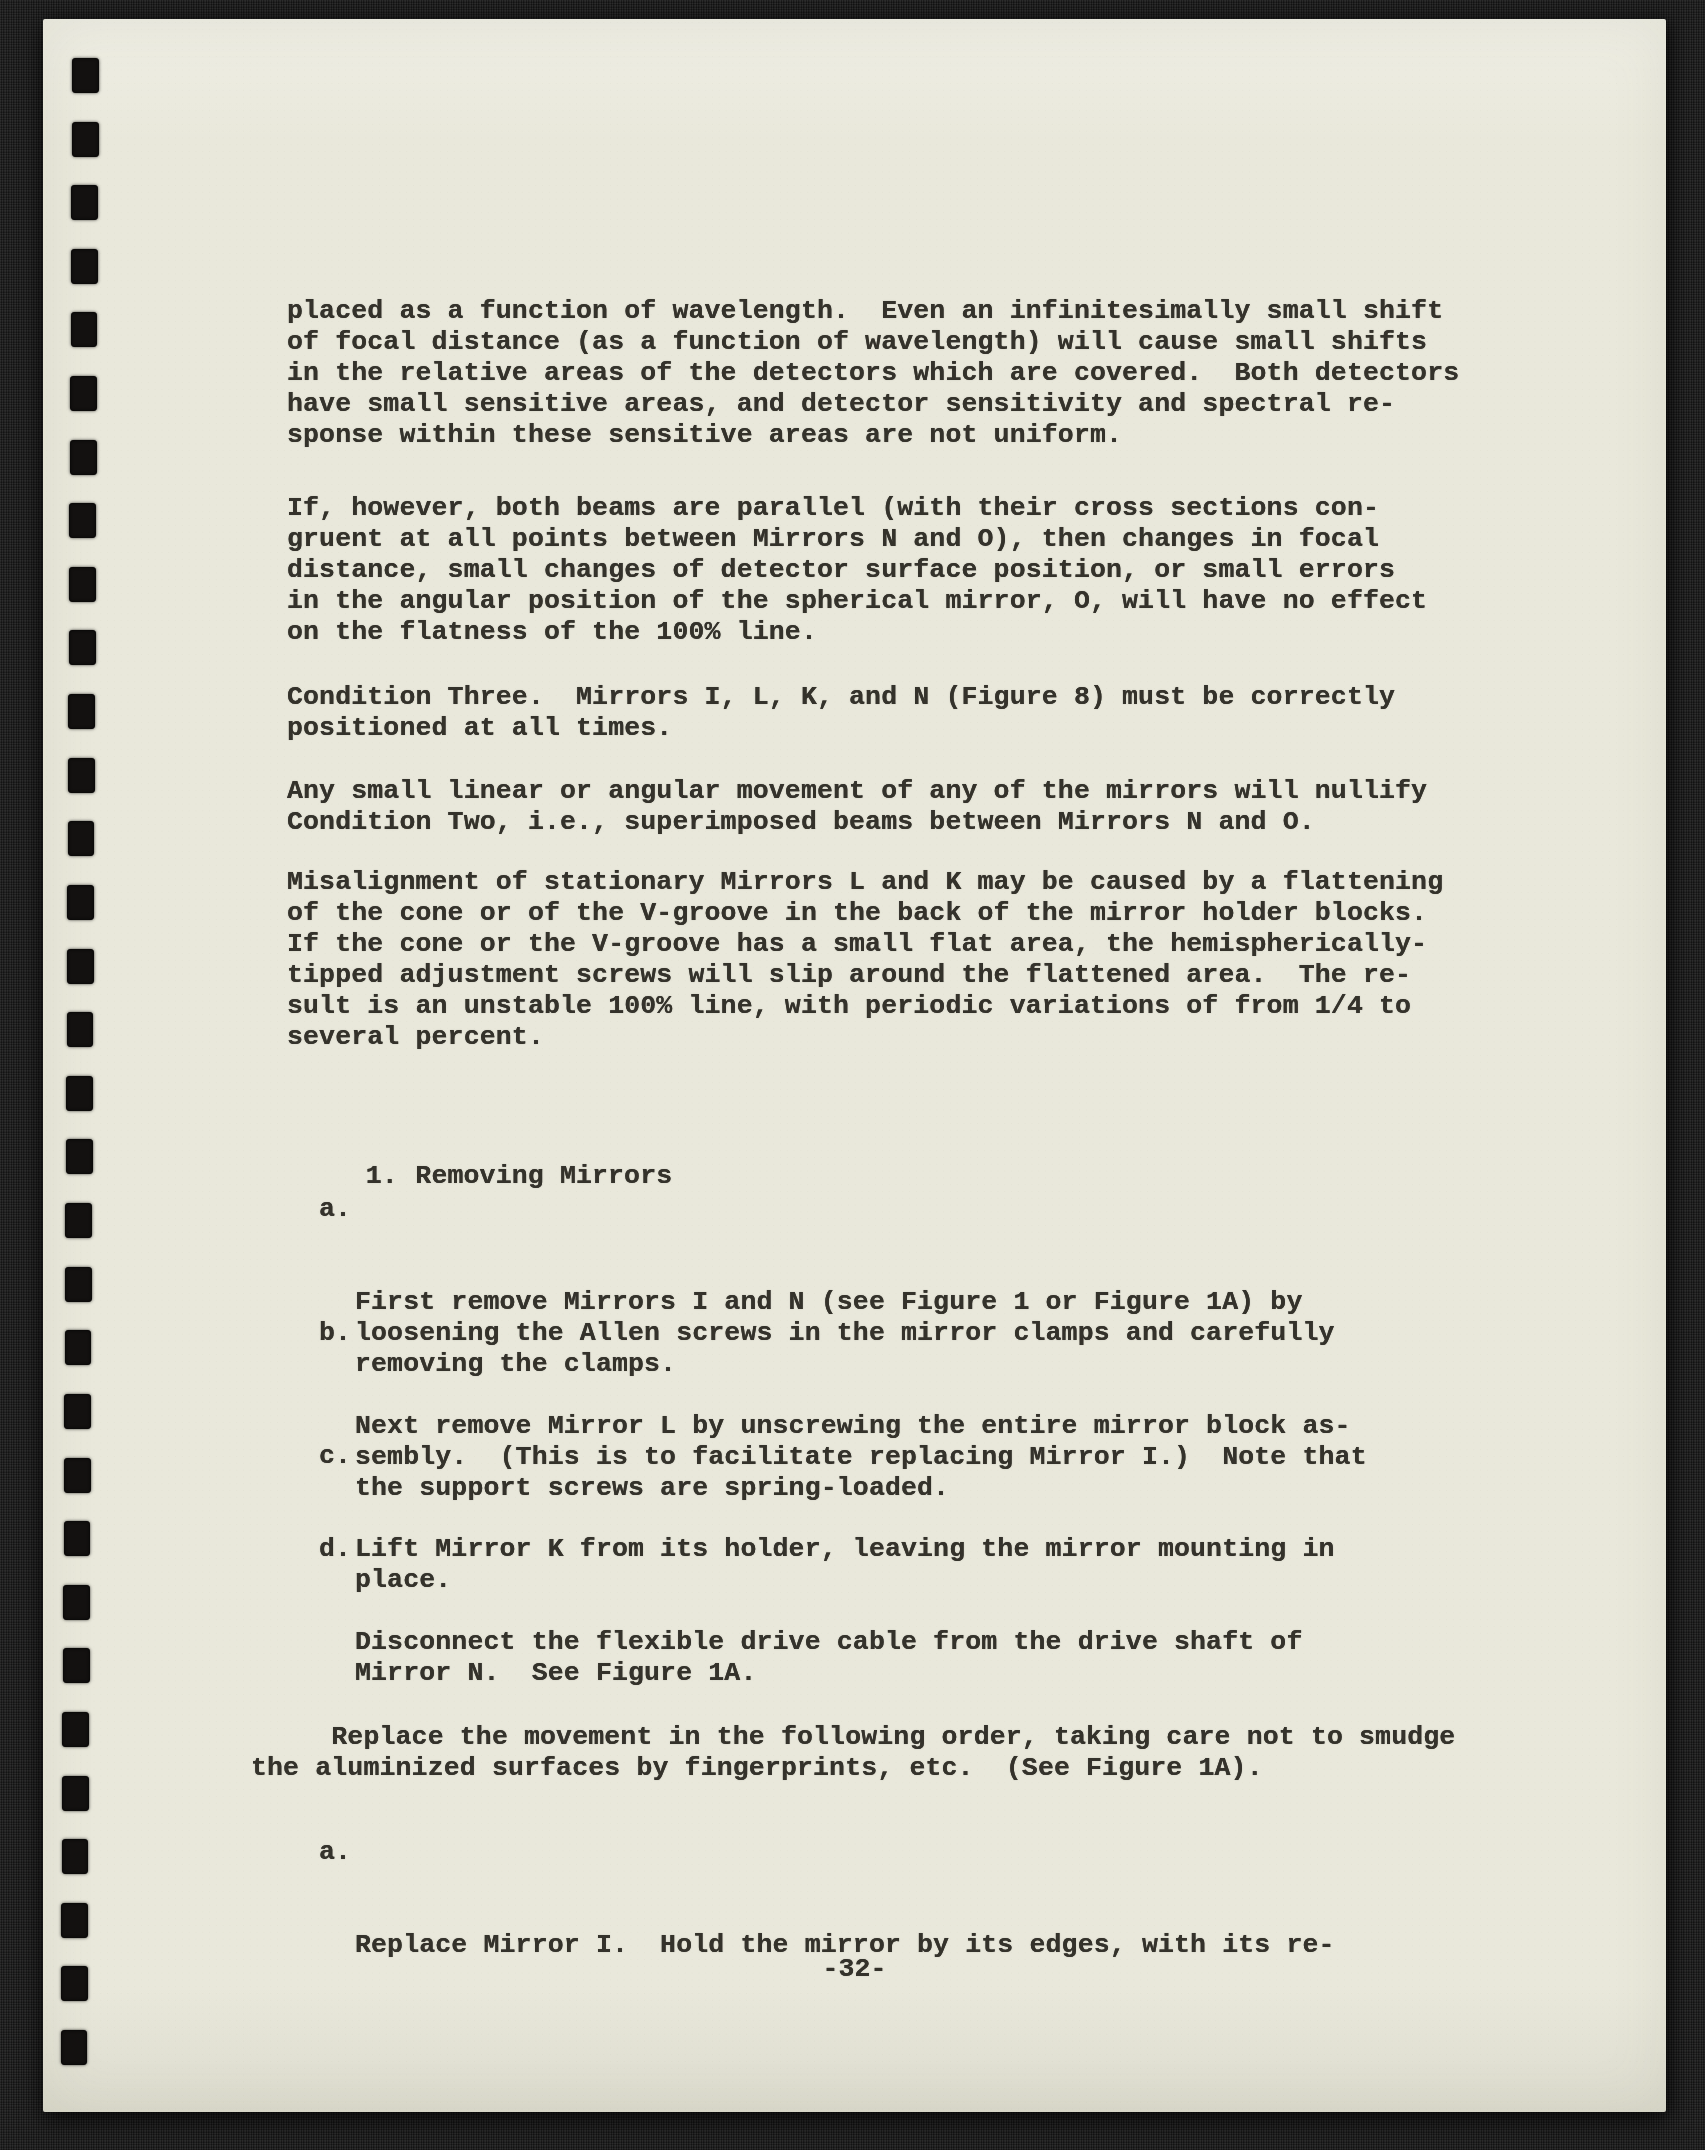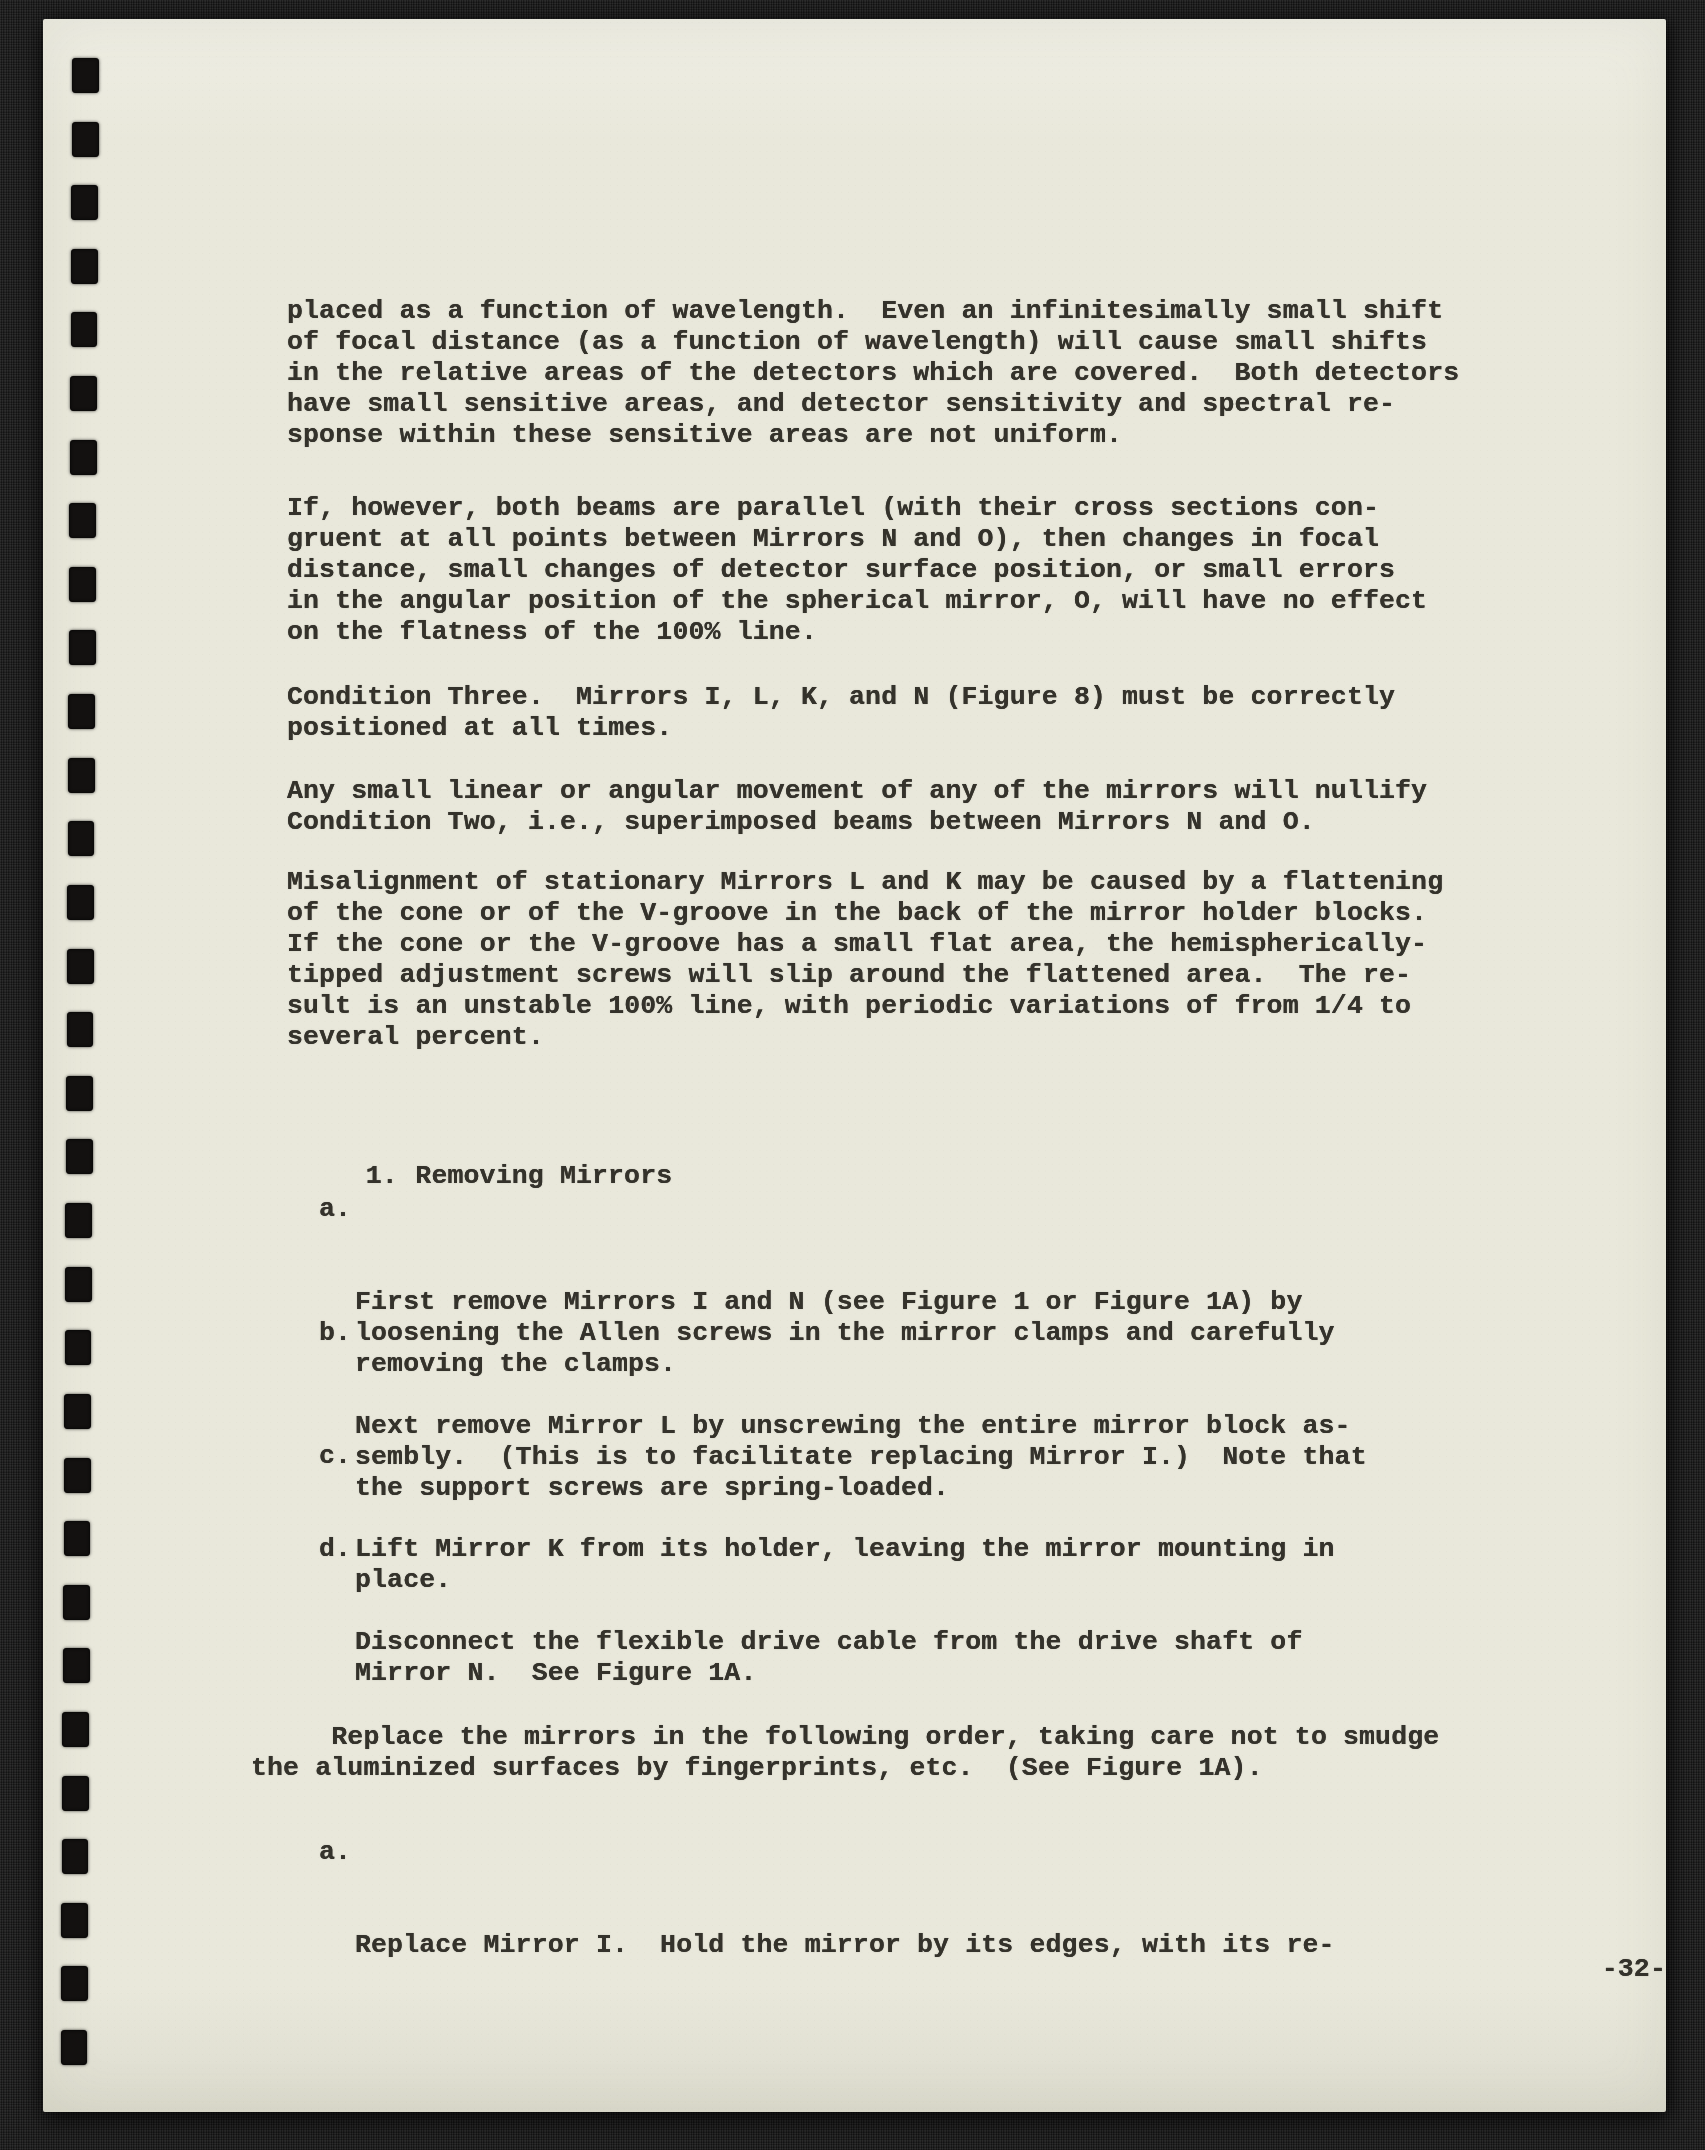--- a/index.html
+++ b/index.html
@@ -40,21 +40,21 @@
   }
 
   .block{position:absolute;white-space:pre;font-weight:bold;}
   .para{left:244px;}
   .heading{left:209px;text-align:center;}
   .hnum{display:inline-block;min-width:67px;}
   .item{left:276px;}
   .item .label{position:absolute;left:0;top:0;}
   .item .itext{margin-left:36px;white-space:pre;}
   .closing{left:208px;}
-  .pagenum{left:0;width:100%;text-align:right;}
+  .pagenum{left:0;width:100%;text-align:center;}
 </style>
 </head>
 <body>
 
 <div class="paper">
 
   <div class="holes">
       <div class="hole" style="top: 39px; left: 29px;"></div>
       <div class="hole" style="top: 103px; left: 29px;"></div>
       <div class="hole" style="top: 166px; left: 28px;"></div>
@@ -140,21 +140,21 @@
 place.</div>
     </div>
 
     <div class="block item" style="top:1515px">
       <span class="label">d.</span>
       <div class="itext">Disconnect the flexible drive cable from the drive shaft of
 Mirror N.  See Figure 1A.</div>
     </div>
 
 
-    <div class="block closing" style="top:1703px">     Replace the mirrors in the following order, taking care not to smudge
+    <div class="block closing" style="top:1703px">     Replace the movement in the following order, taking care not to smudge
 the aluminized surfaces by fingerprints, etc.  (See Figure 1A).</div>
 
     <div class="block item" style="top:1818px">
       <span class="label">a.</span>
       <div class="itext">Replace Mirror I.  Hold the mirror by its edges, with its re-</div>
     </div>
 
     <div class="block pagenum" style="top:1935px">-32-</div>
 
   </div>

